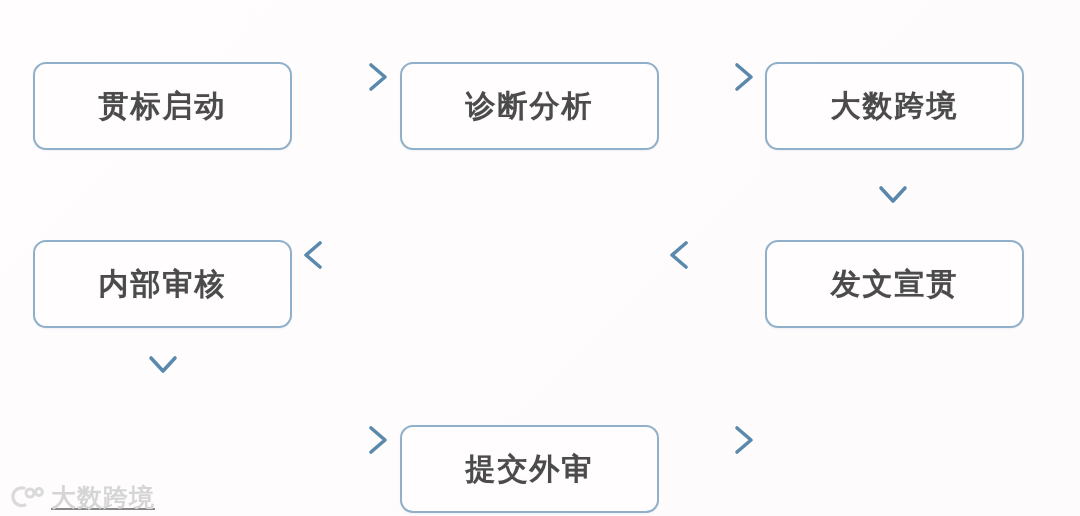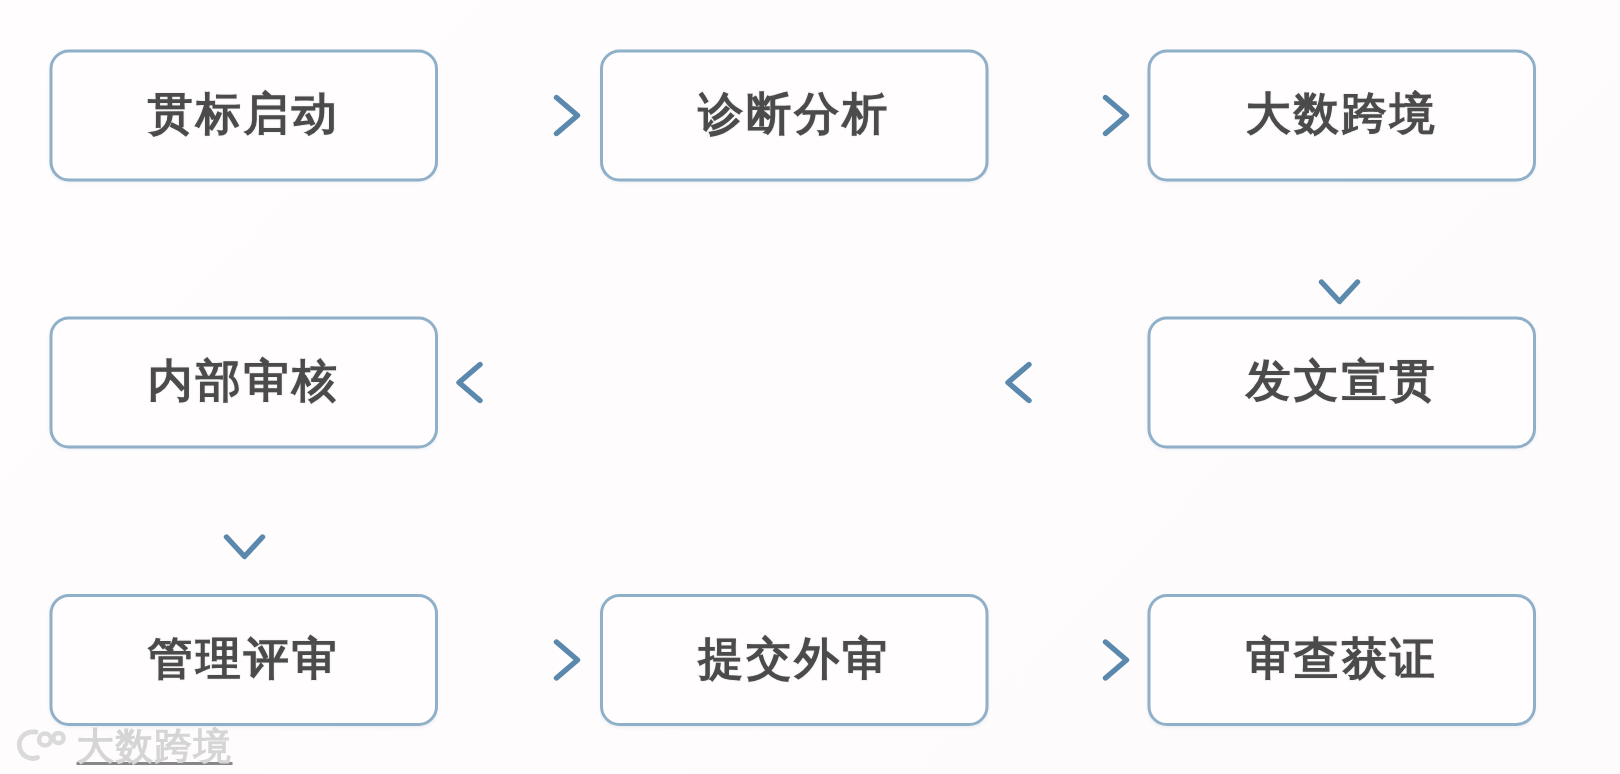--- a/index.html
+++ b/index.html
@@ -22,20 +22,21 @@
     box-sizing: border-box;
     width: 259px;
     height: 88px;
     border: 2px solid #8fb0c8;
     border-radius: 13px;
     background: #fffdfe;
     display: flex;
     align-items: center;
     justify-content: center;
     box-shadow: 0 1px 2px rgba(120,150,175,0.10);
+    margin-top: 29px;
   }
   .node-label {
     font-size: 30px;
     font-weight: bold;
     color: #4b4b4b;
     letter-spacing: 2px;
     line-height: 1;
     white-space: nowrap;
     text-shadow: 0 0 1px rgba(90,90,90,0.30);
   }
@@ -157,28 +158,22 @@
     <span class="node-label">大数跨境</span>
   </div>
 
   <div class="node r2 c1">
     <span class="node-label">内部审核</span>
   </div>
   <div class="node r2 c3">
     <span class="node-label">发文宣贯</span>
   </div>
 
-  <div class="node r3 c1">
-    <span class="node-label">管理评审</span>
-  </div>
   <div class="node r3 c2">
     <span class="node-label">提交外审</span>
-  </div>
-  <div class="node r3 c3">
-    <span class="node-label">审查获证</span>
   </div>
 
   <div id="watermark">
     <span class="wm-mark">
       <svg width="34" height="26" viewBox="0 0 34 26" xmlns="http://www.w3.org/2000/svg">
         <path d="M14 4 C6 3, 2 9, 3 14 C4 20, 10 23, 15 21" fill="none" stroke="#b3b3b3" stroke-width="3.2" stroke-linecap="round"></path>
         <circle cx="20" cy="9" r="4" fill="none" stroke="#b3b3b3" stroke-width="3"></circle>
         <circle cx="29" cy="8" r="3.4" fill="none" stroke="#b3b3b3" stroke-width="3"></circle>
       </svg>
     </span>

